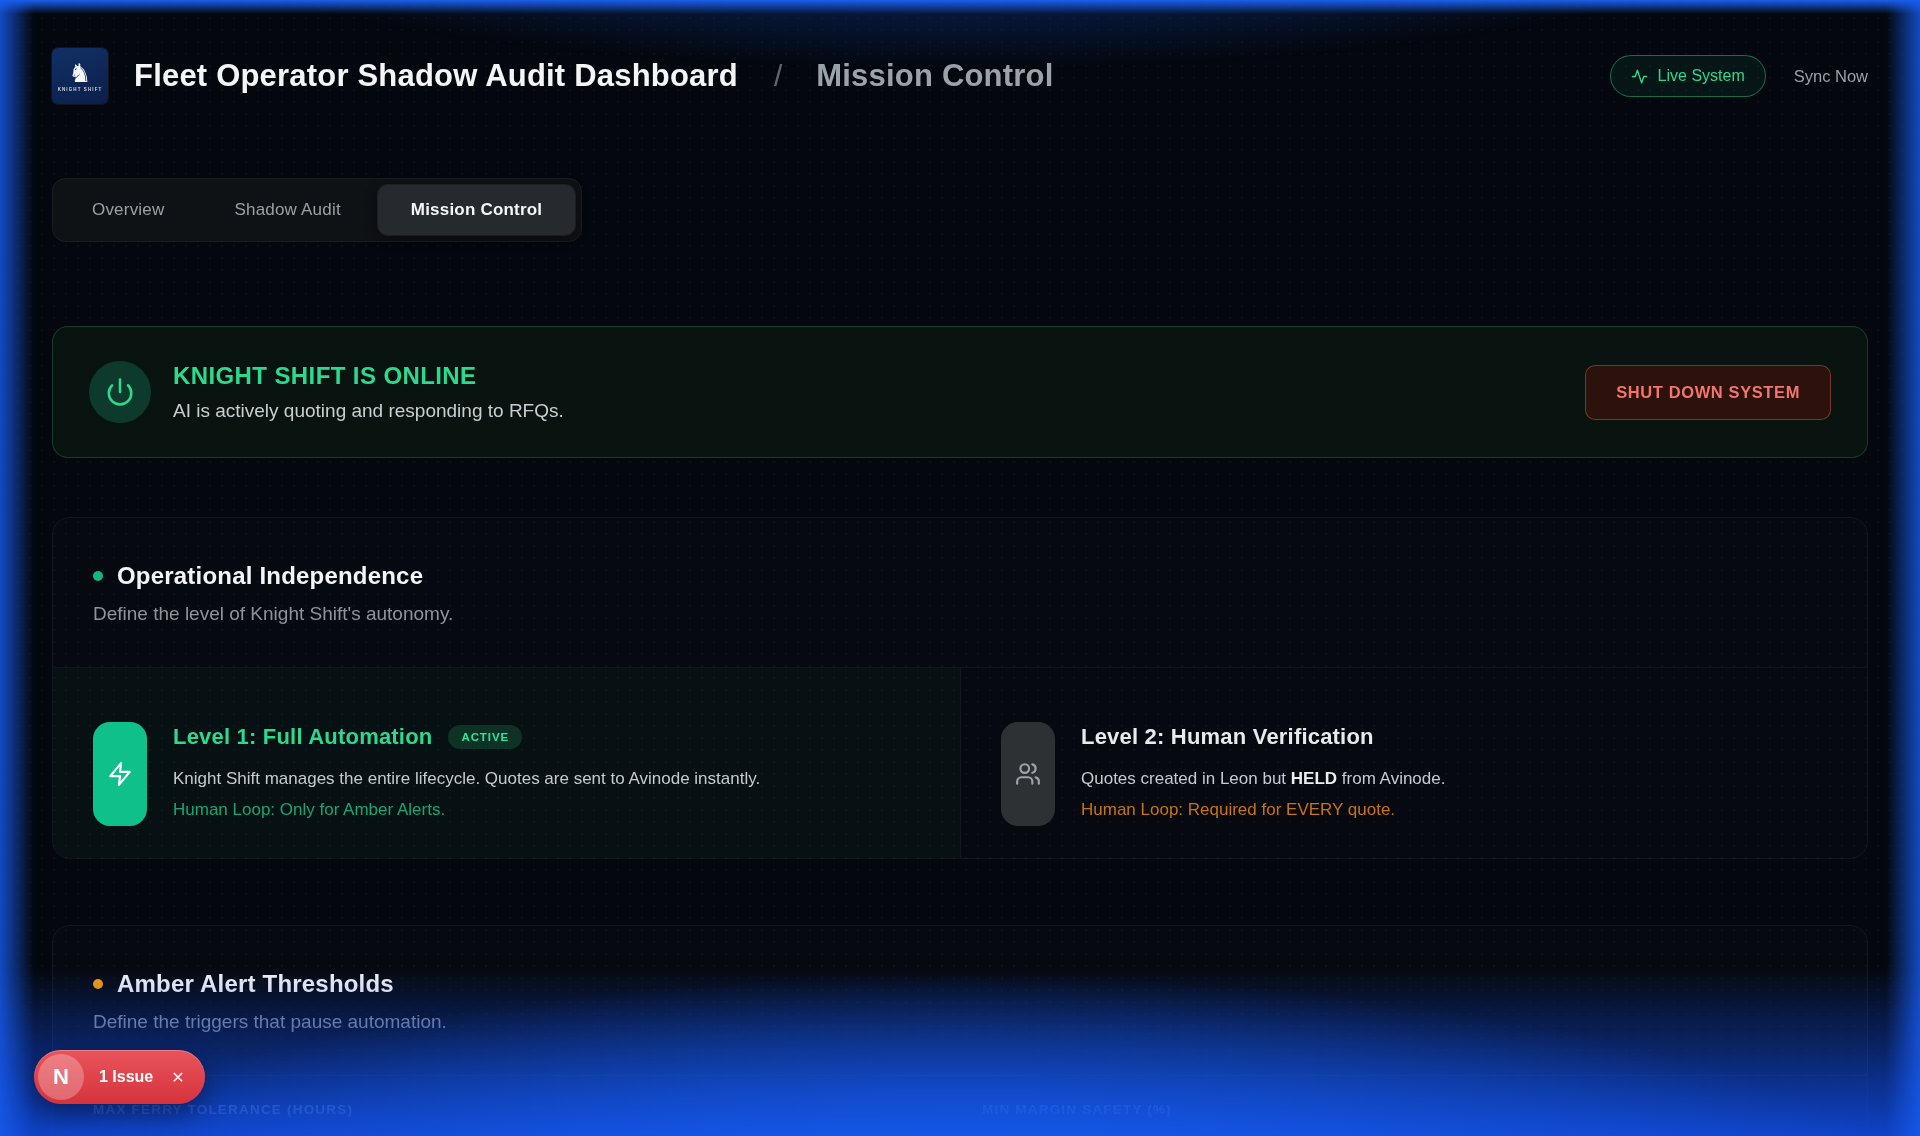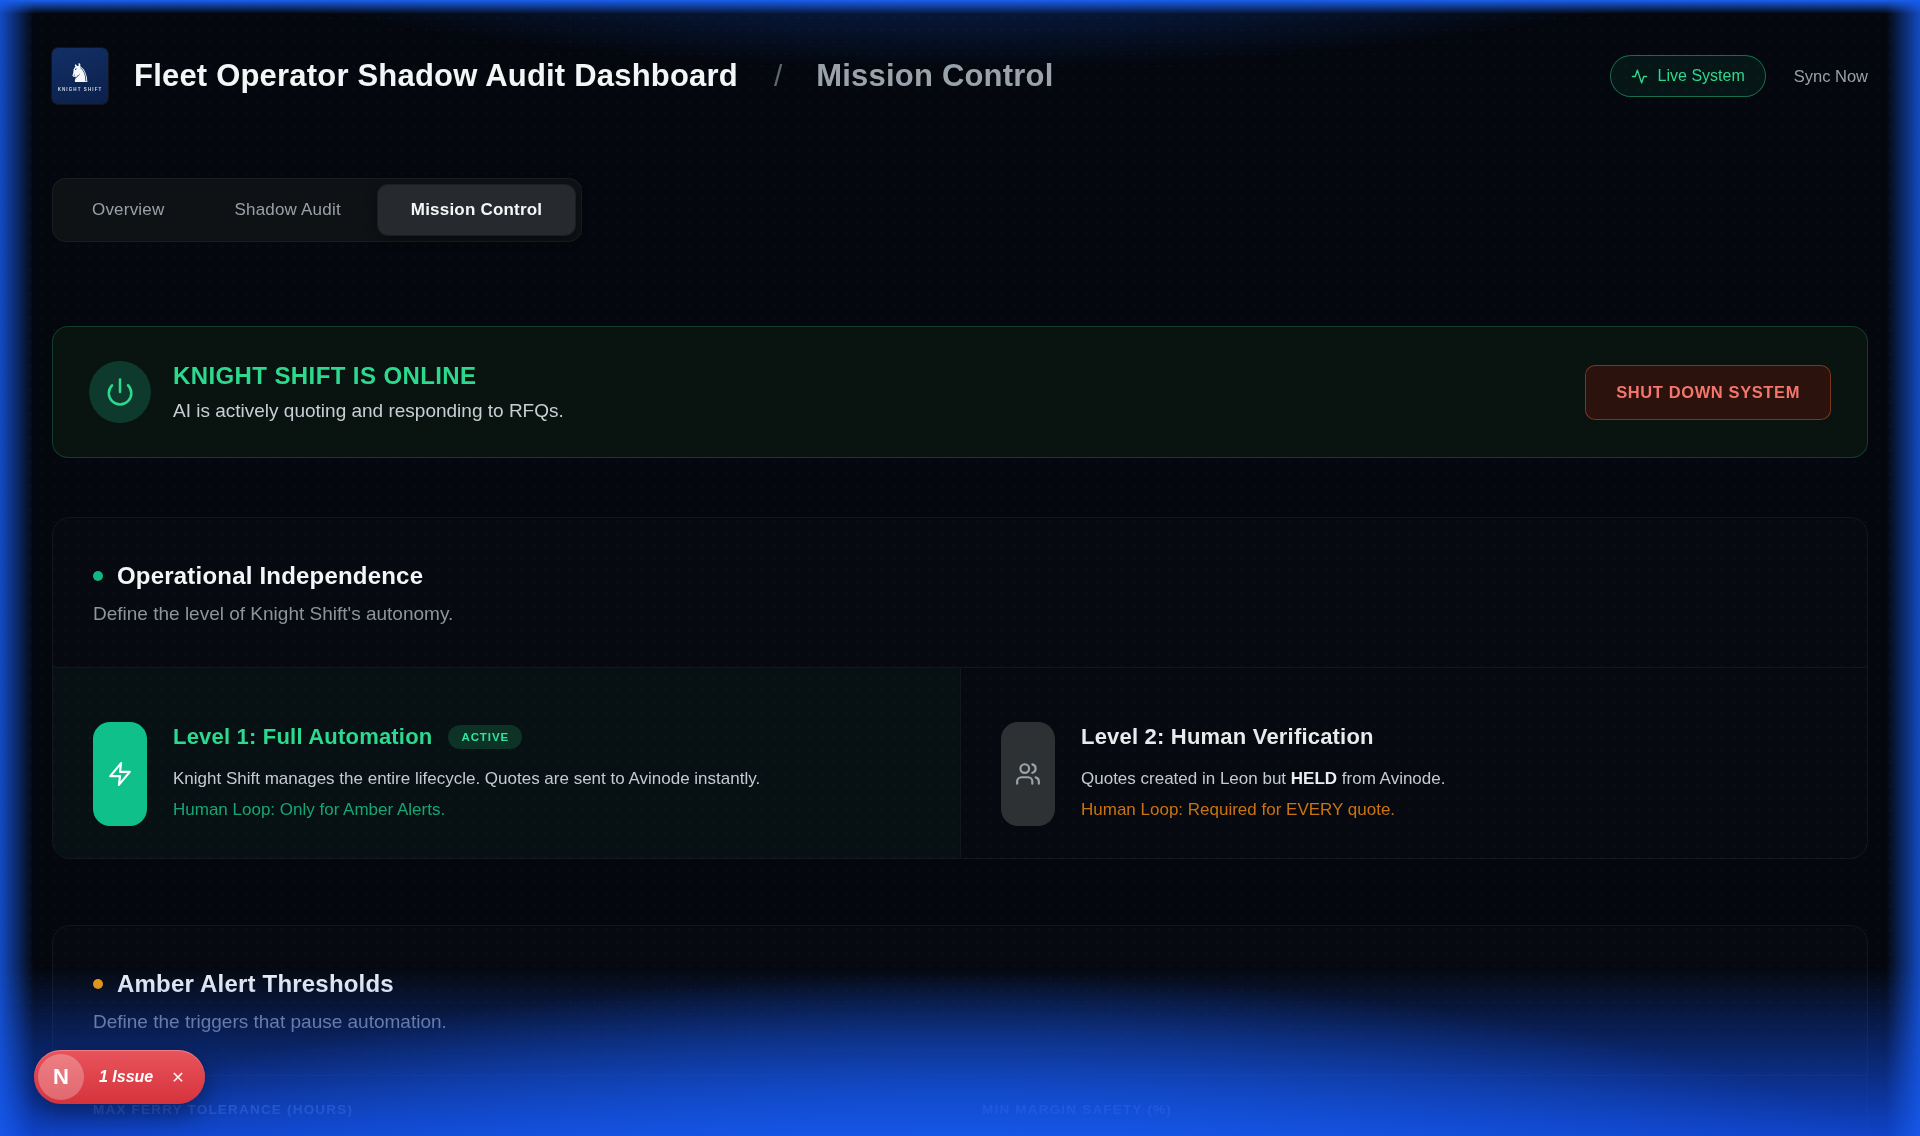--- a/index.html
+++ b/index.html
@@ -153,21 +153,21 @@
     background:linear-gradient(180deg,#e9545c,#d5333c);
     box-shadow:inset 0 1px 0 rgba(255,255,255,0.25), 0 10px 26px rgba(0,0,0,0.40);
     padding-right:20px; cursor:pointer;
   }
   .issue-logo {
     width:46px; height:46px; margin-left:4px; border-radius:50%;
     background:rgba(255,255,255,0.26);
     display:flex; align-items:center; justify-content:center;
     color:#ffffff; font-size:22px; font-weight:700;
   }
-  .issue-label { color:#ffffff; font-size:16px; font-weight:600; margin-left:15px;font-style:italic; }
+  .issue-label { color:#ffffff; font-size:16px; font-weight:600; margin-left:15px; }
   .issue-close { color:rgba(255,255,255,0.92); font-size:16px; margin-left:18px; cursor:pointer; }
 </style>
 </head>
 <body>
 
 <div class="dots"></div>
 
 <div class="content">
 
   

